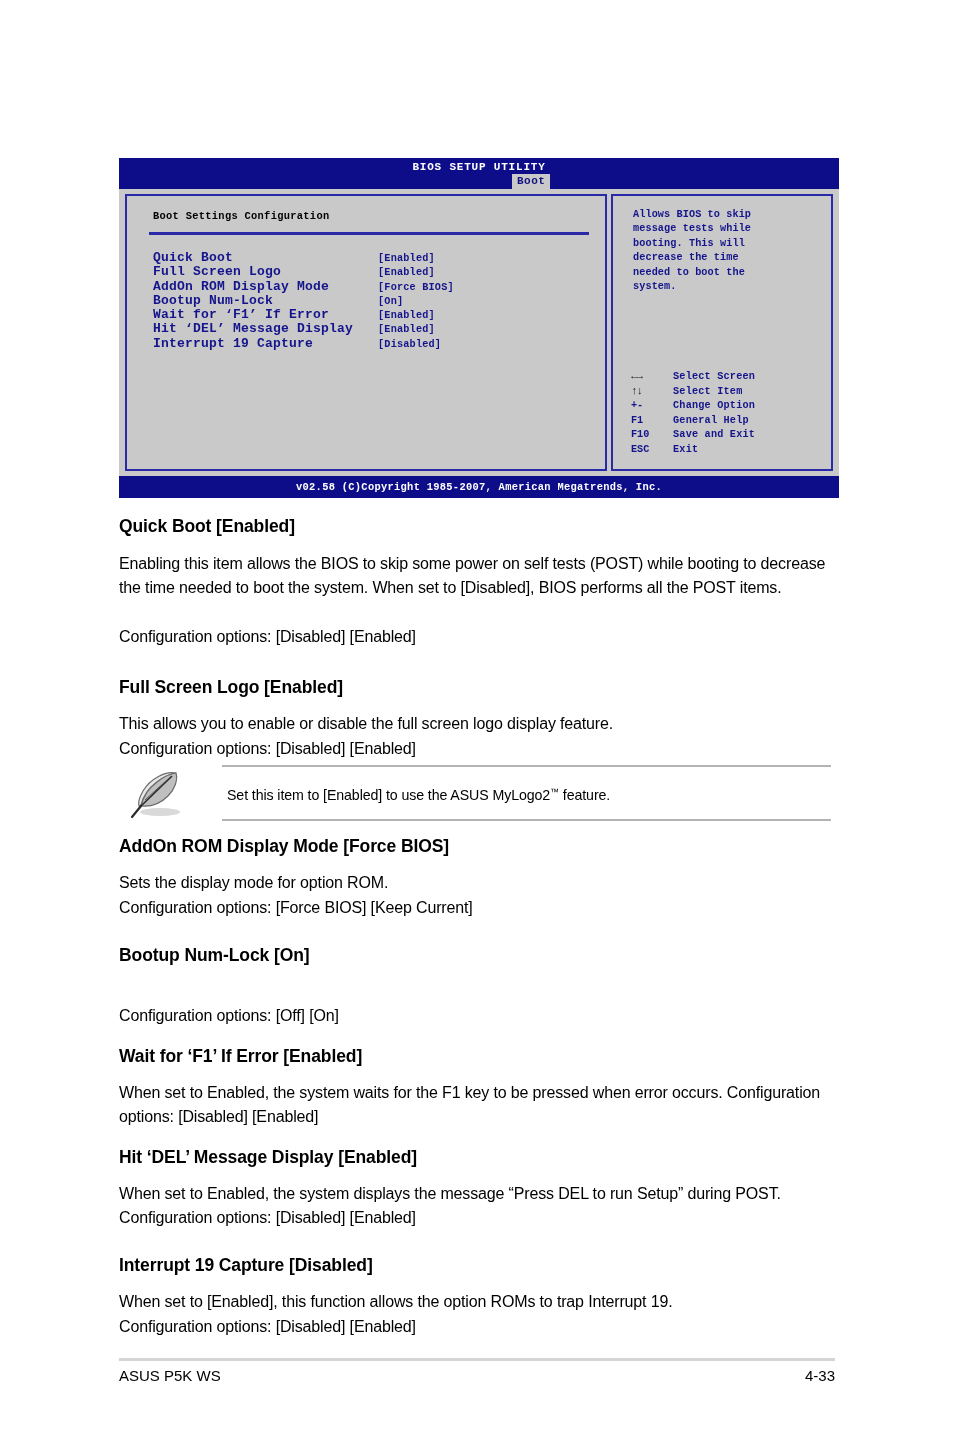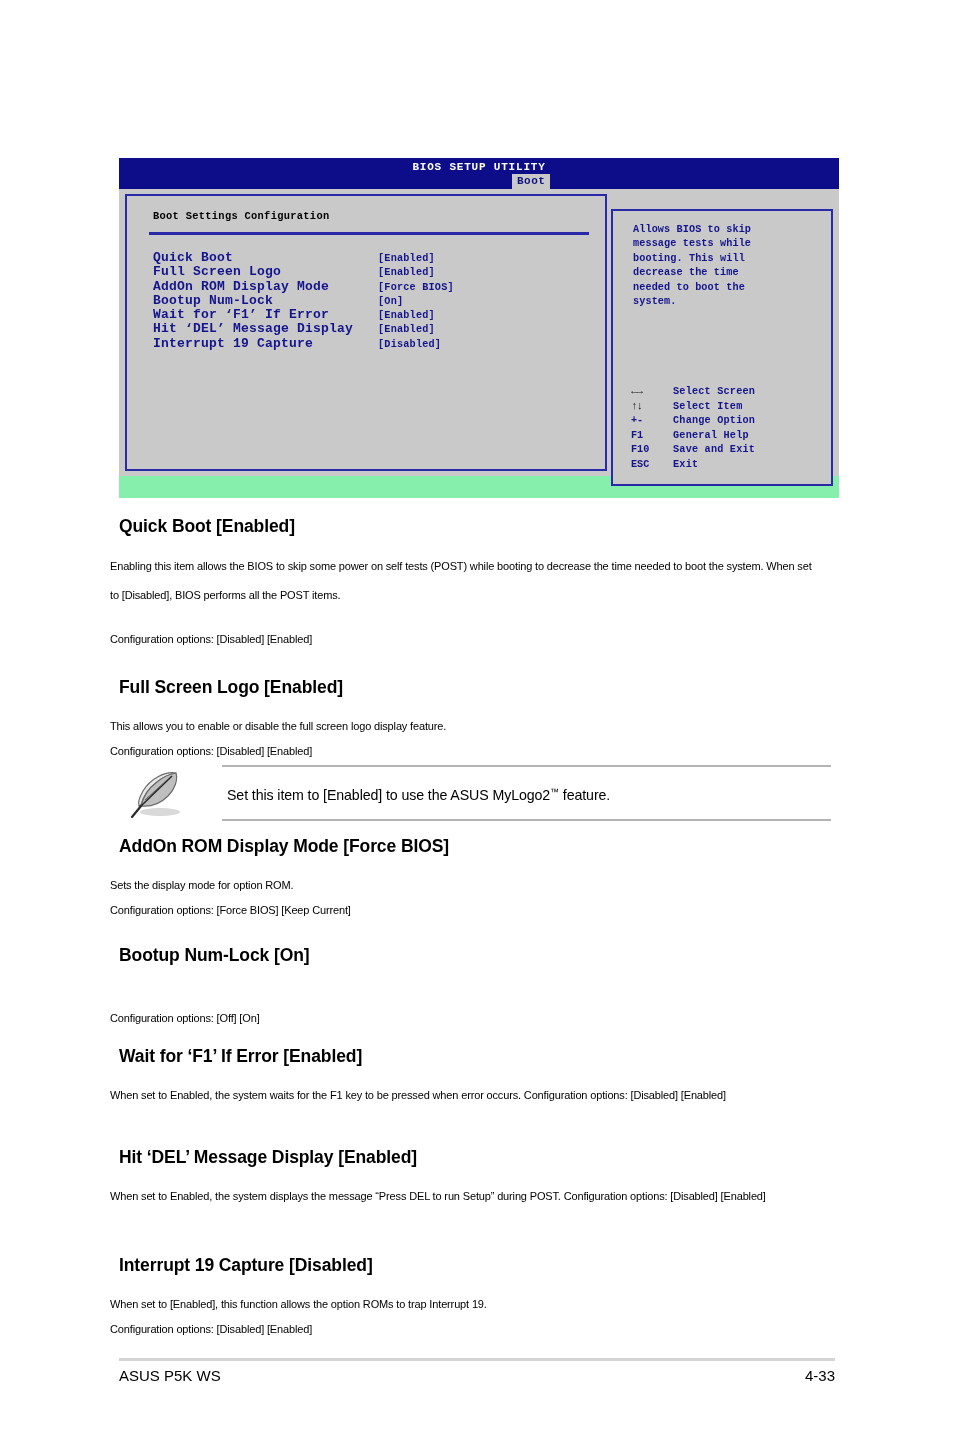--- a/index.html
+++ b/index.html
@@ -98,21 +98,21 @@
     box-sizing: border-box;
   }
   .panel-left {
     left: 6px;
     top: 5px;
     width: 482px;
     height: 277px;
   }
   .panel-right {
     left: 492px;
-    top: 20px;
+    top: 5px;
     width: 222px;
     height: 277px;
   }
 
   .cfg-title {
     position: absolute;
     left: 26px;
     top: 13px;
     color: #000000;
     font-weight: bold;
@@ -224,24 +224,24 @@
   .sub-head {
     position: absolute;
     left: 119px;
     font-size: 17.5px;
     font-weight: bold;
     letter-spacing: -0.1px;
     white-space: nowrap;
   }
   .para {
     position: absolute;
-    left: 110px;
+    left: 119px;
     width: 712px;
-    font-size: 11px;
-    line-height: 29px;
+    font-size: 16px;
+    line-height: 24px;
     letter-spacing: -0.15px;
   }
 
   
   .note {
     position: absolute;
     left: 119px;
     top: 765px;
     width: 712px;
     height: 56px;
@@ -371,20 +371,21 @@
           <div class="legend-row">
             <span class="legend-key">F10</span><span class="legend-desc">Save and Exit</span>
           </div>
           <div class="legend-row">
             <span class="legend-key">ESC</span><span class="legend-desc">Exit</span>
           </div>
         </div>
       </div>
     </div>
 
+    <div class="bios-footer">v02.58 (C)Copyright 1985-2007, American Megatrends, Inc.</div>
   </div>
 
   <div class="sub-head" style="top:516px;">Quick Boot [Enabled]</div>
   <div class="para" style="top:552px;">Enabling this item allows the BIOS to skip some power on self tests (POST) while booting to decrease the time needed to boot the system. When set to [Disabled], BIOS performs all the POST items.</div>
   <div class="para" style="top:625px;">Configuration options: [Disabled] [Enabled]</div>
 
   <div class="sub-head" style="top:677px;">Full Screen Logo [Enabled]</div>
   <div class="para" style="top:712px;">This allows you to enable or disable the full screen logo display feature.</div>
   <div class="para" style="top:737px;">Configuration options: [Disabled] [Enabled]</div>
 

